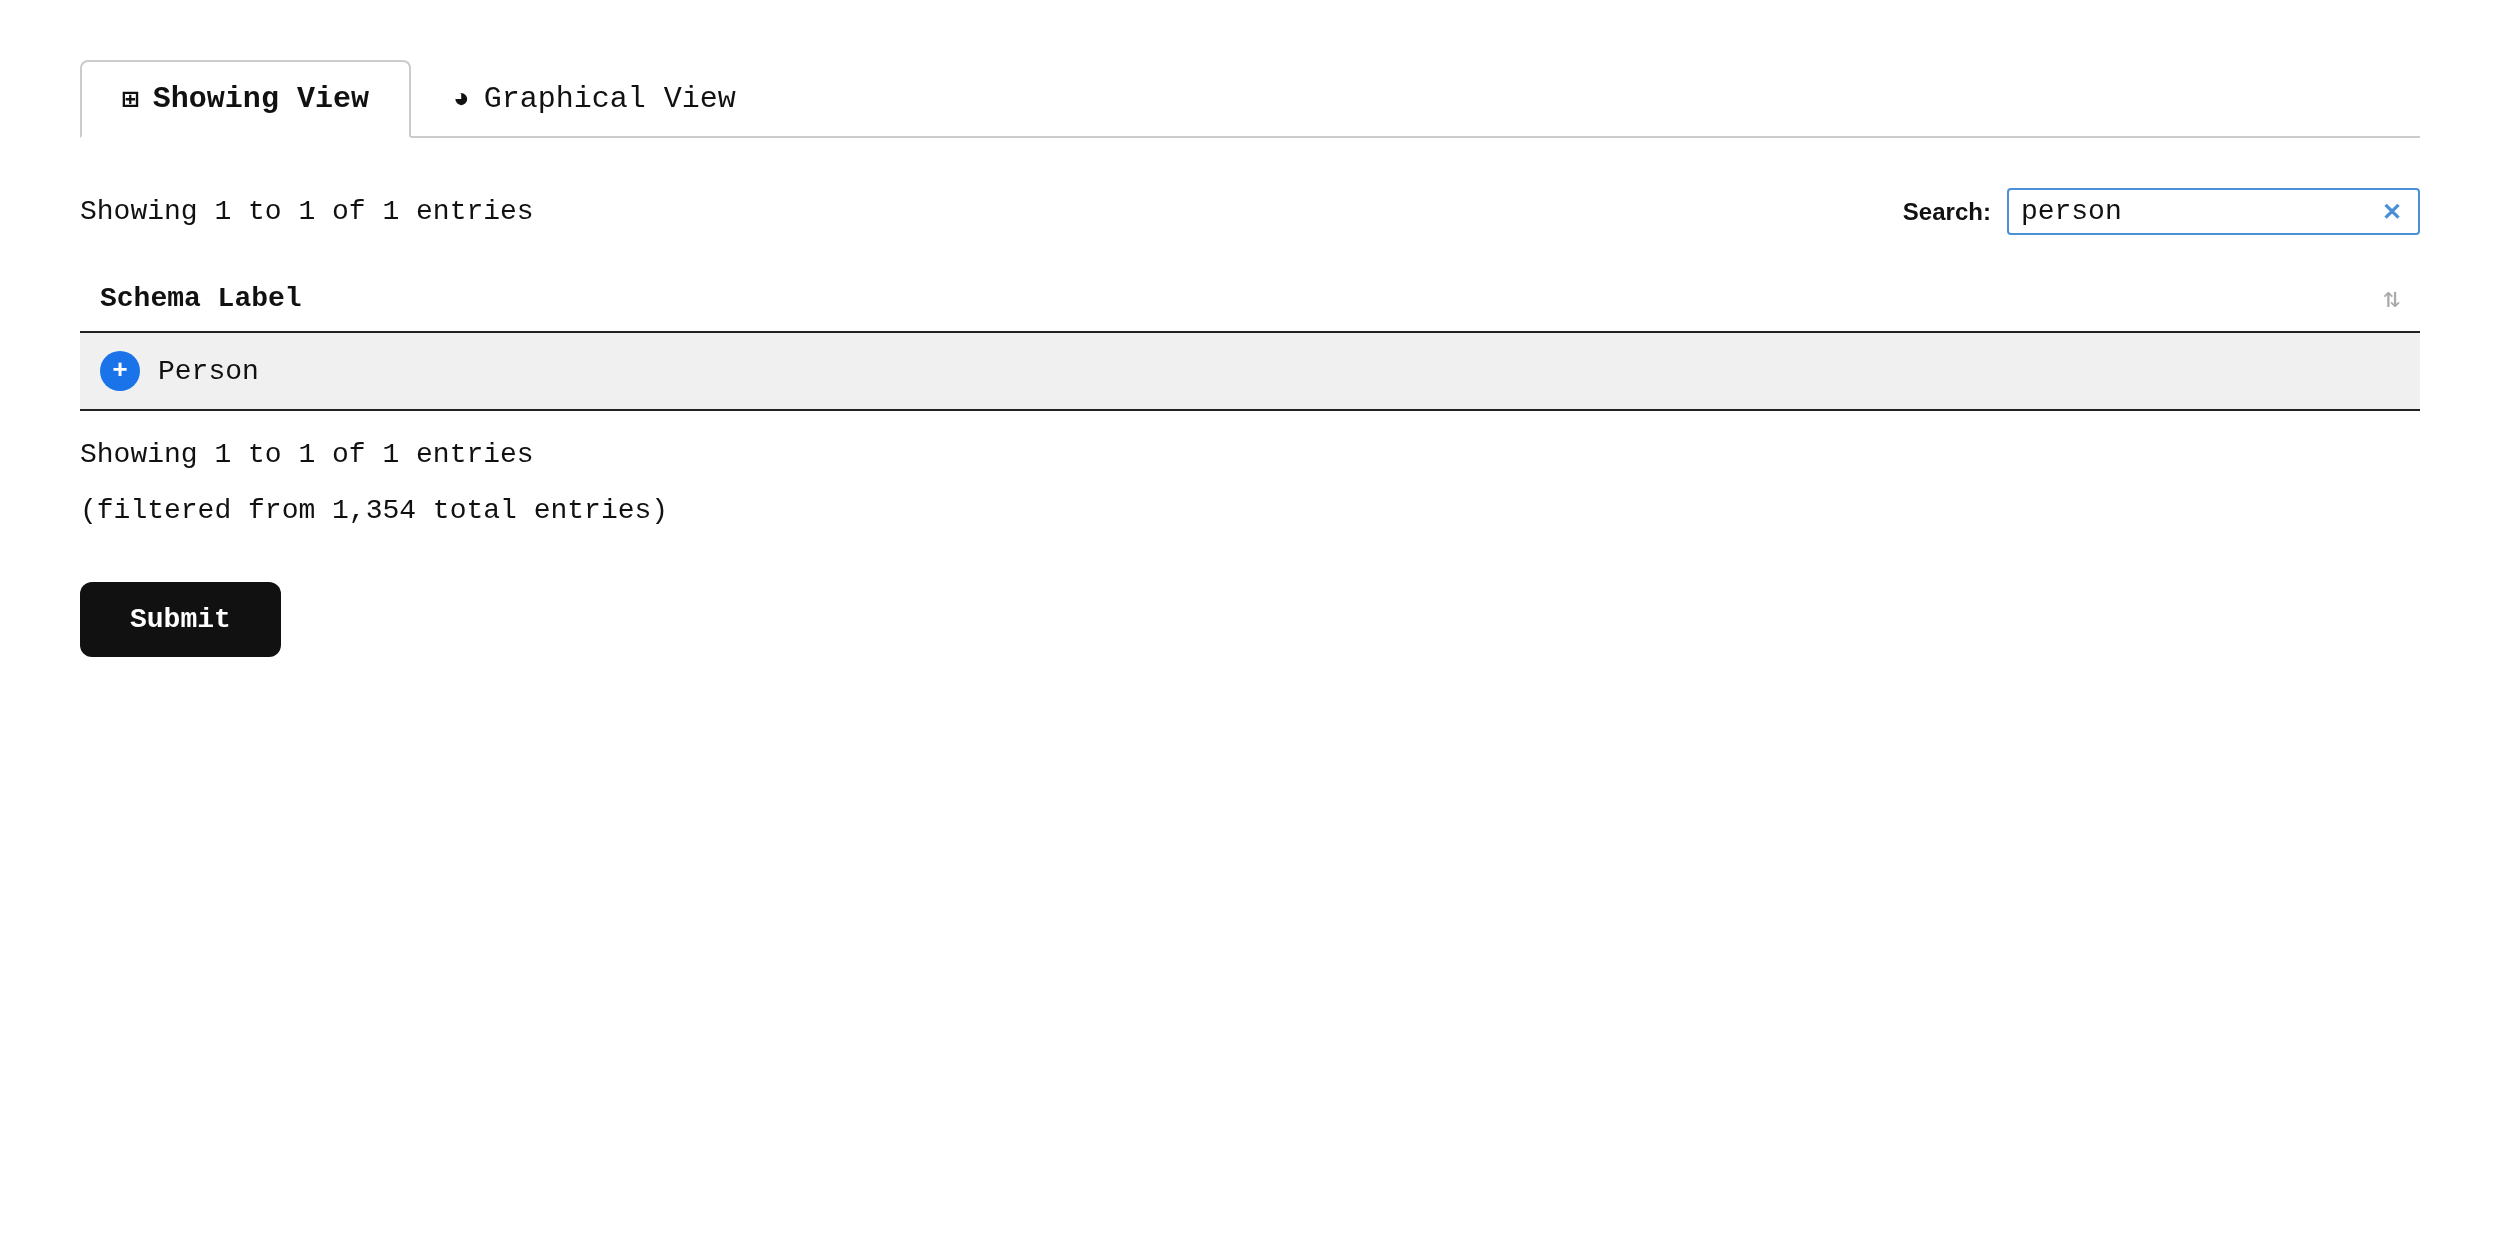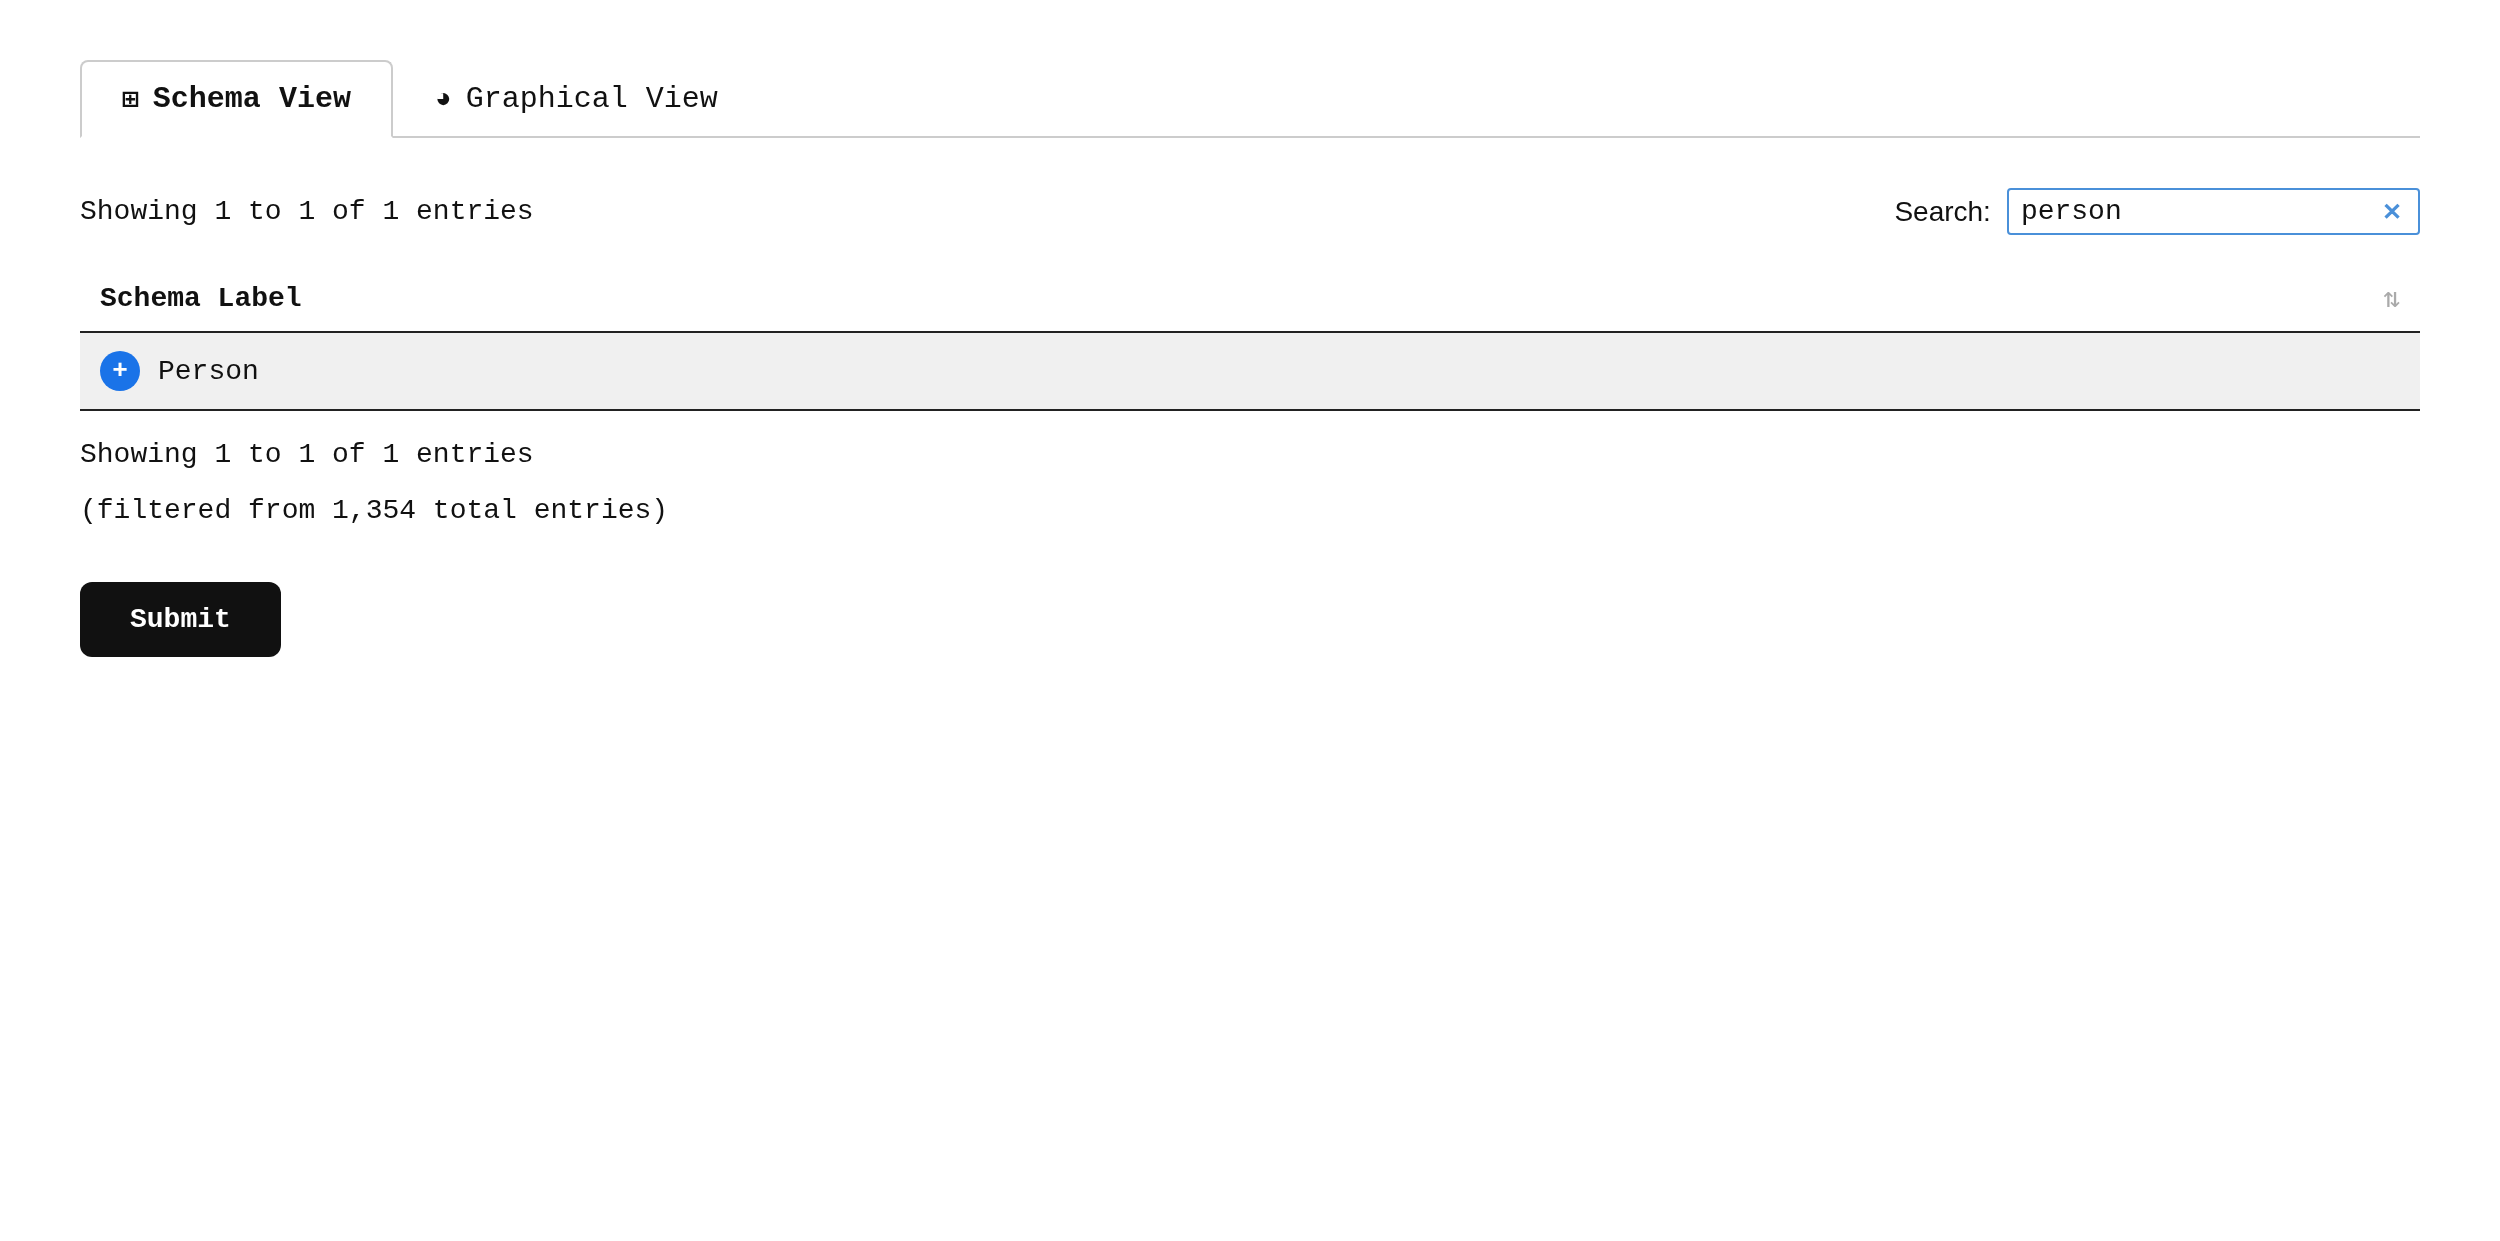--- a/index.html
+++ b/index.html
@@ -61,22 +61,22 @@
       color: #111111;
     }
 
     .search-area {
       display: flex;
       align-items: center;
       gap: 16px;
     }
 
     .search-label {
-      font-size: 28px;
-      font-weight: 400;
+      font-size: 24px;
+      font-weight: 700;
       font-family: Arial, sans-serif;
       text-align: right;
     }
 
     .search-input-wrapper {
       display: flex;
       align-items: center;
       border: 2px solid #4a90d9;
       border-radius: 4px;
       padding: 6px 12px;
@@ -180,21 +180,21 @@
   </style>
 </head>
 <body>
 
 
 
 
 <div class="tabs">
   <div class="tab active">
     <span class="tab-icon">⊞</span>
-    <span>Schema View</span>
+    <span>Showing View</span>
   </div>
   <div class="tab">
     <span class="tab-icon">◕</span>
     <span>Graphical View</span>
   </div>
 </div>
 
 
 <div class="controls-row">
   <span class="showing-text">Showing 1 to 1 of 1 entries</span>

